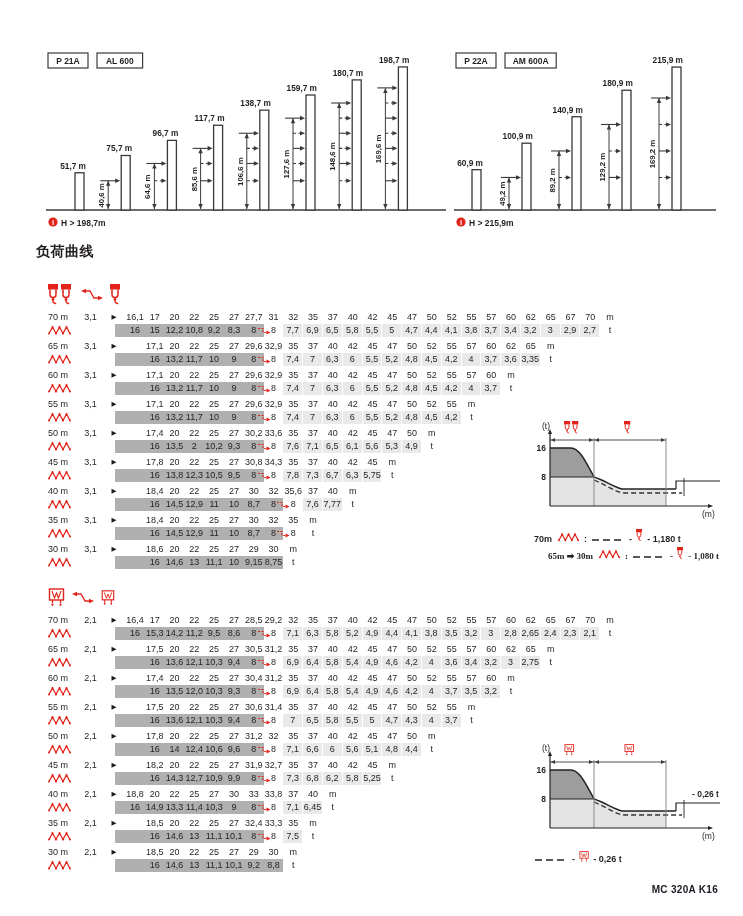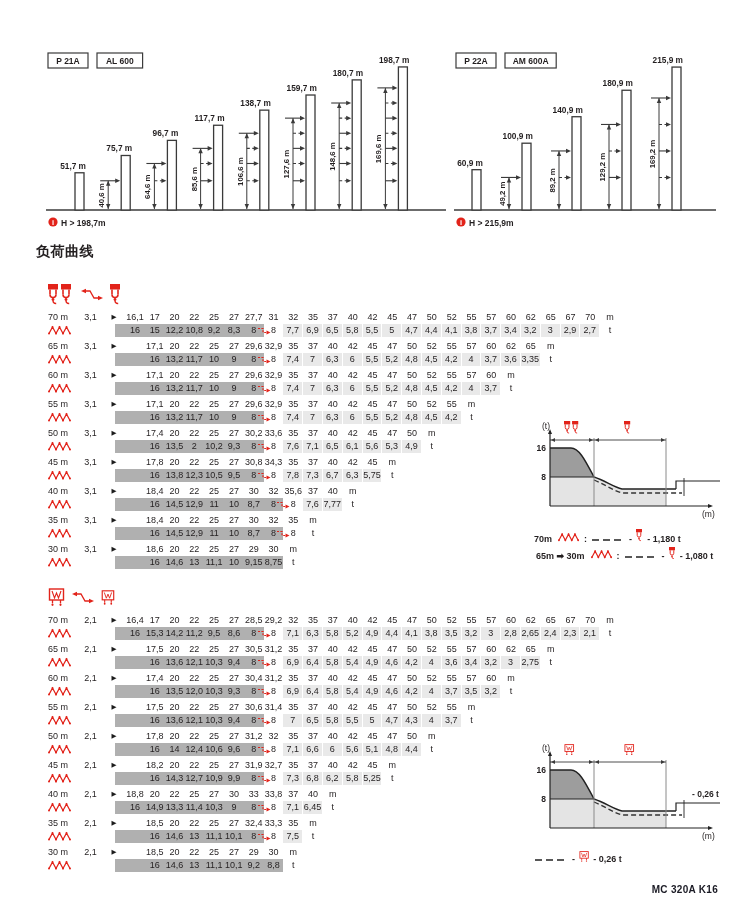--- a/index.html
+++ b/index.html
@@ -1294,21 +1294,21 @@
             <g transform="translate(0,0)">
    <rect x="0" y="0" width="10" height="5.5" fill="#e2231a"></rect>
    <path d="M2,5.5 v5 M8,5.5 v5" stroke="#e2231a" stroke-width="1.6" fill="none"></path>
    <path d="M2,10.5 a3,3 0 0 0 6,0" fill="none" stroke="#e2231a" stroke-width="1.6"></path>
    <circle cx="5" cy="15.5" r="1.4" fill="#e2231a"></circle>
    <path d="M5,16.5 q0,3.2 3.2,3" fill="none" stroke="#e2231a" stroke-width="1.4"></path>
             </g>
           </svg></span>
         <span>- 1,180 t</span>
       </div>
-      <div class="legend-row" style="margin-left:20px;">
+      <div class="legend-row" style="margin-left:32px;font-family:Liberation Serif, serif;">
         <span class="legend-label" style="margin-right:2px;">65m ➡ 30m</span>
         <span><svg width="22" height="10" viewBox="0 0 24 10">
    <path d="M1,8.5 L4.5,2 L8,8.5 L11.5,2 L15,8.5 L18.5,2 L22,8.5" fill="none" stroke="#e2231a" stroke-width="1.3"></path>
    <circle cx="4.5" cy="2" r="1" fill="#e2231a"></circle>
             <circle cx="11.5" cy="2" r="1" fill="#e2231a"></circle>
             <circle cx="18.5" cy="2" r="1" fill="#e2231a"></circle>
    <circle cx="1" cy="8.5" r="1" fill="#e2231a"></circle>
             <circle cx="8" cy="8.5" r="1" fill="#e2231a"></circle>
             <circle cx="15" cy="8.5" r="1" fill="#e2231a"></circle>
             <circle cx="22" cy="8.5" r="1" fill="#e2231a"></circle>

